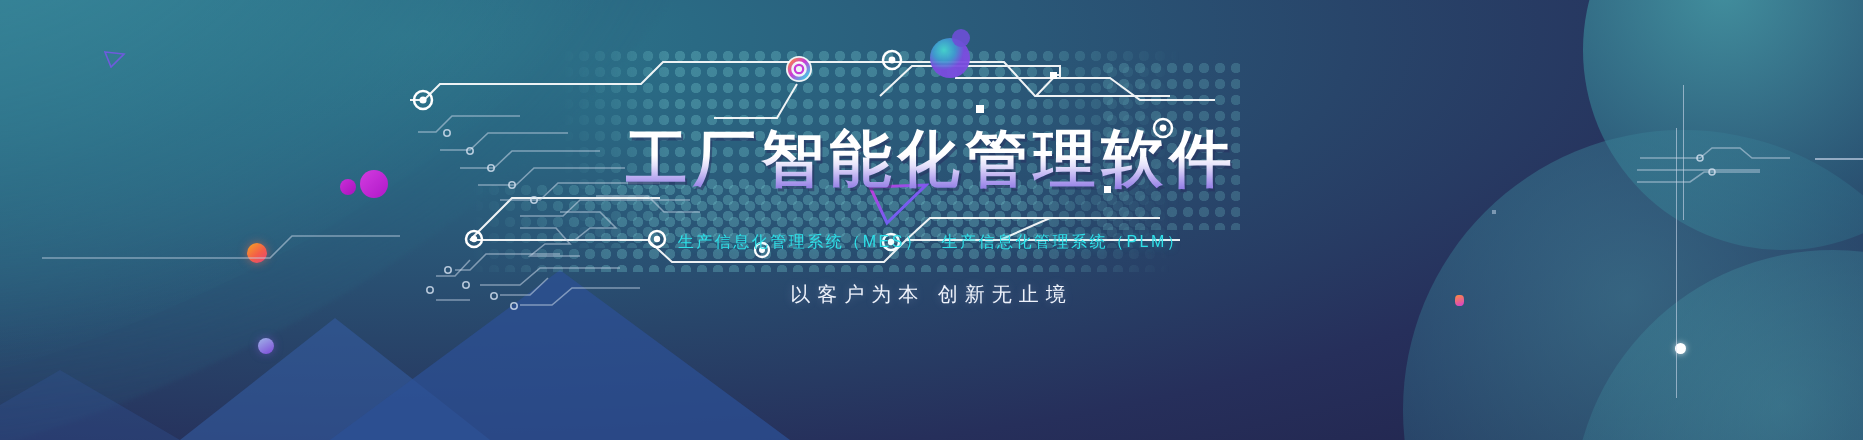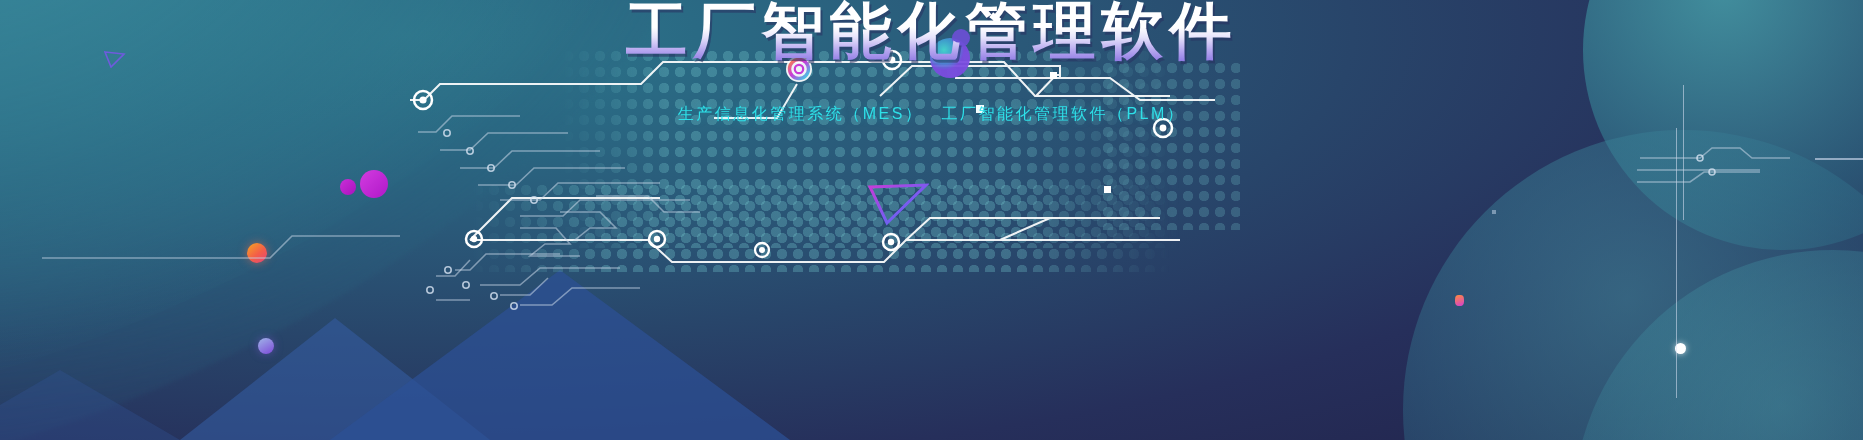--- a/index.html
+++ b/index.html
@@ -130,20 +130,21 @@
 
   
   .circuit{ position:absolute; left:0; top:0; width:1863px; height:440px; }
 
   
   .content{
     position:absolute; left:0; top:0; width:1863px; height:440px;
     display:flex; flex-direction:column; align-items:center;
   }
   .title{
+    margin-top:128px;
     font-size:62px;
     font-weight:bold;
     letter-spacing:6px;
     line-height:1;
     background:linear-gradient(to bottom, #ffffff 0%, #ffffff 44%, #e7e3fb 60%, #b9aaf0 80%, #8f79e4 100%);
     -webkit-background-clip:text;
     background-clip:text;
     color:transparent;
     -webkit-text-fill-color:transparent;
     filter:drop-shadow(2px 3px 0 rgba(40,48,96,.55));
@@ -338,18 +339,19 @@
     </g>
 
     <path d="M30 258 L300 258" stroke="url(#faintLine)" stroke-width="1.6" fill="none"></path>
   </svg>
 
   <div class="content">
     <h1 class="title">工厂智能化管理软件</h1>
 
     <div class="subtitle">
       <span>生产信息化管理系统（MES）</span>
-      <span>工厂智能化管理软件（PLM）</span>
+      <span>生产信息化管理系统（PLM）</span>
     </div>
 
+    <div class="tagline">以客户为本  创新无止境</div>
   </div>
 
 </div>
 
 </body></html>

